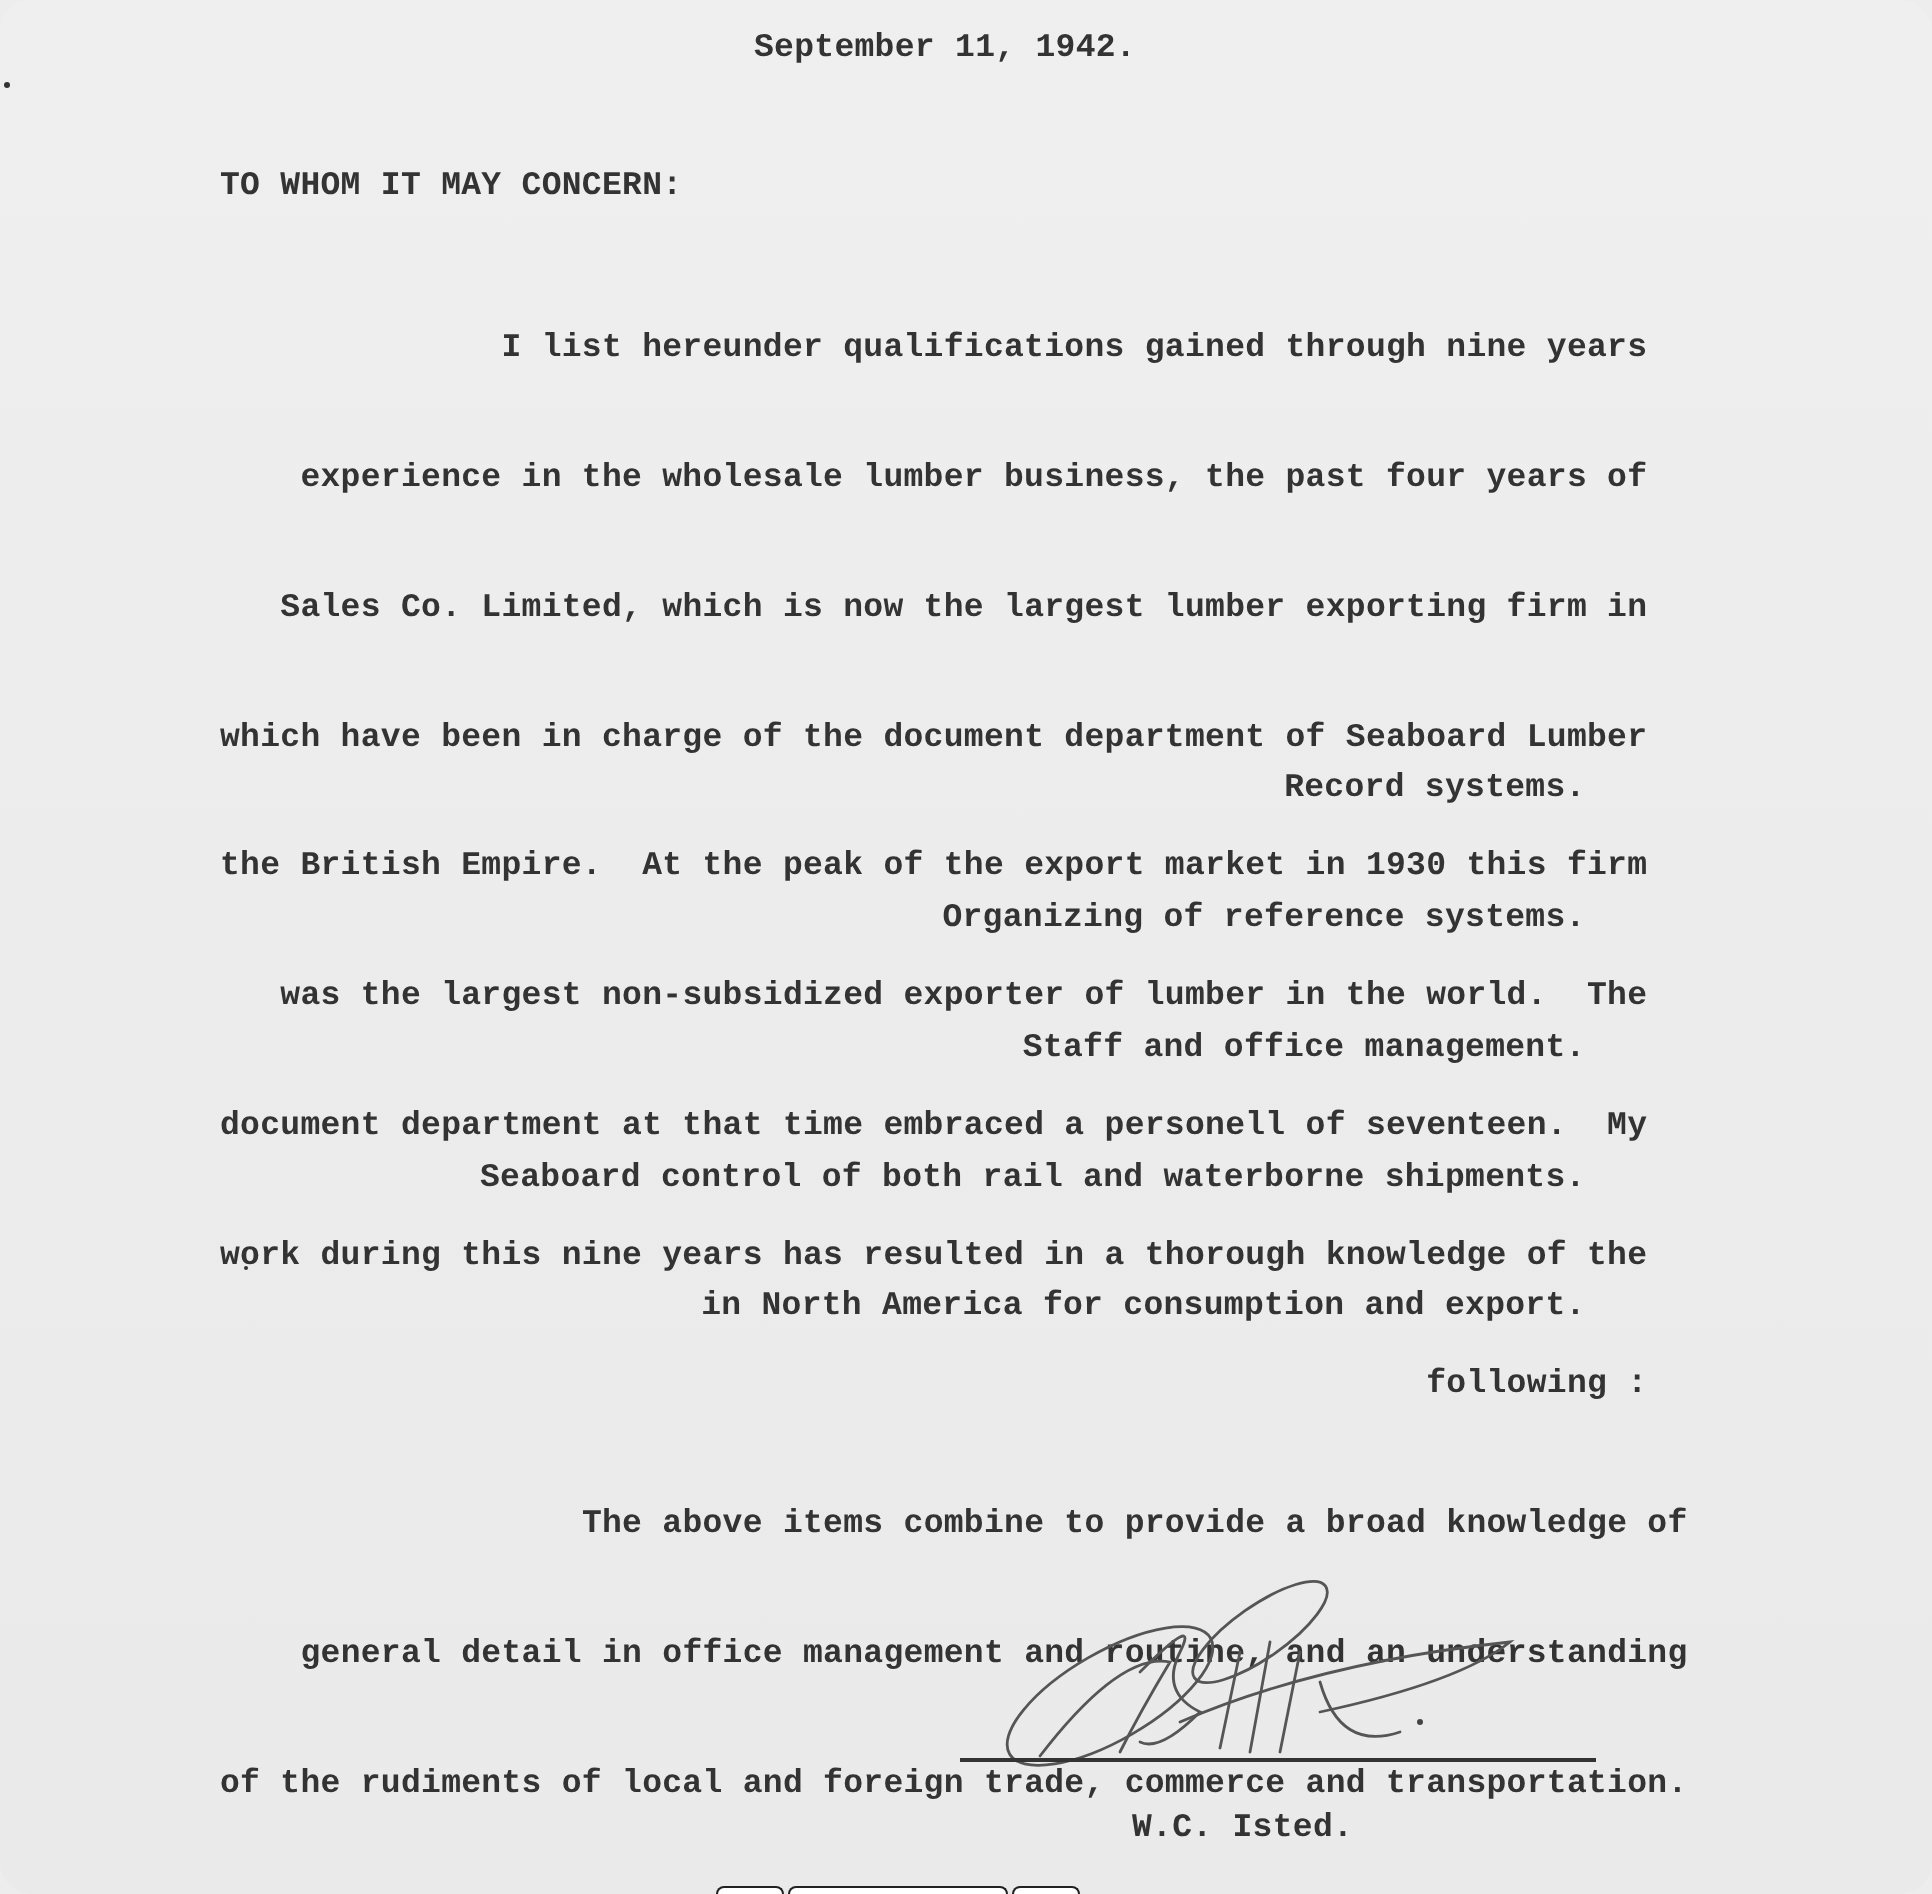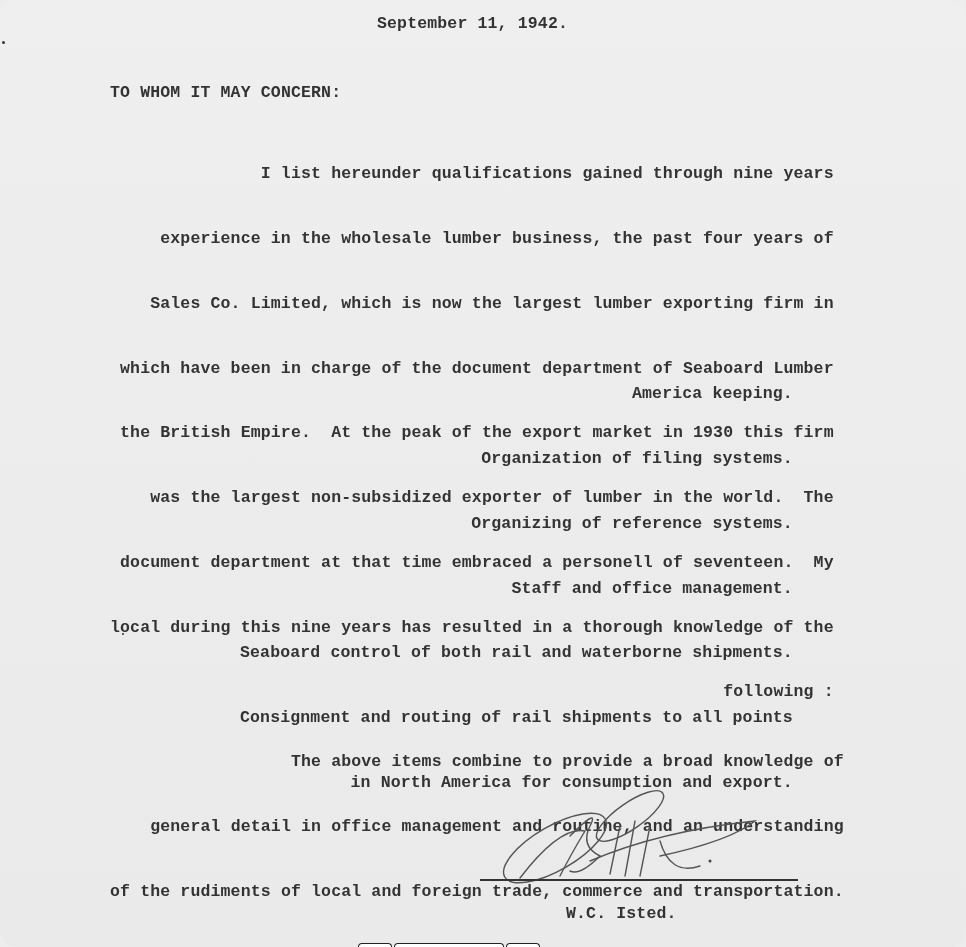--- a/index.html
+++ b/index.html
@@ -49,31 +49,29 @@
   <div class="typed salutation">TO WHOM IT MAY CONCERN:</div>
 
   <div class="typed para1">
     <span class="line indent-para">I list hereunder qualifications gained through nine years</span>
     <span class="line">experience in the wholesale lumber business, the past four years of</span>
     <span class="line">Sales Co. Limited, which is now the largest lumber exporting firm in</span>
     <span class="line">which have been in charge of the document department of Seaboard Lumber</span>
     <span class="line">the British Empire.  At the peak of the export market in 1930 this firm</span>
     <span class="line">was the largest non-subsidized exporter of lumber in the world.  The</span>
     <span class="line">document department at that time embraced a personell of seventeen.  My</span>
-    <span class="line">local during this nine years has resulted in a thorough knowledge of the</span>
+    <span class="line">work during this nine years has resulted in a thorough knowledge of the</span>
     <span class="line">following :</span>
   </div>
 
   <div class="typed list">
-    <span class="line">America keeping.</span>
-    <span class="line">Organization of filing systems.</span>
+    <span class="line">Record systems.</span>
     <span class="line">Organizing of reference systems.</span>
     <span class="line">Staff and office management.</span>
     <span class="line">Seaboard control of both rail and waterborne shipments.</span>
-    <span class="line">Consignment and routing of rail shipments to all points</span>
     <span class="line cont">in North America for consumption and export.</span>
     
     
     
     
     
     
     
   </div>
 

